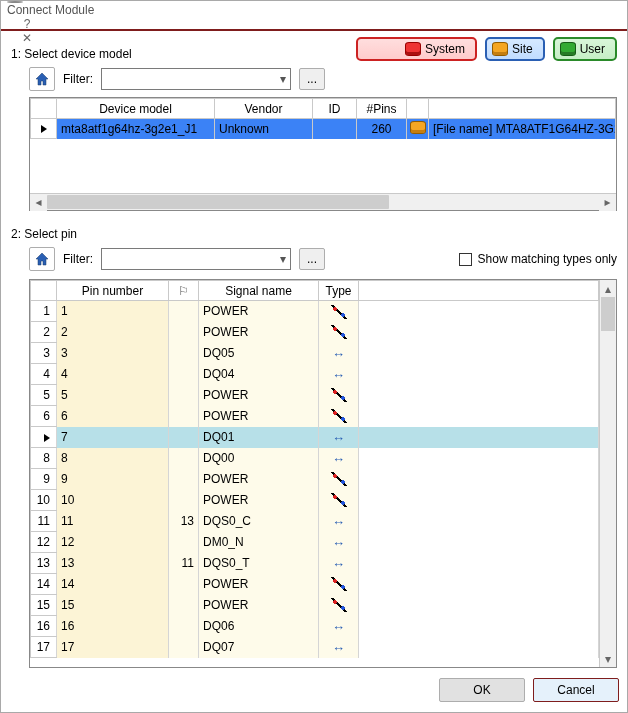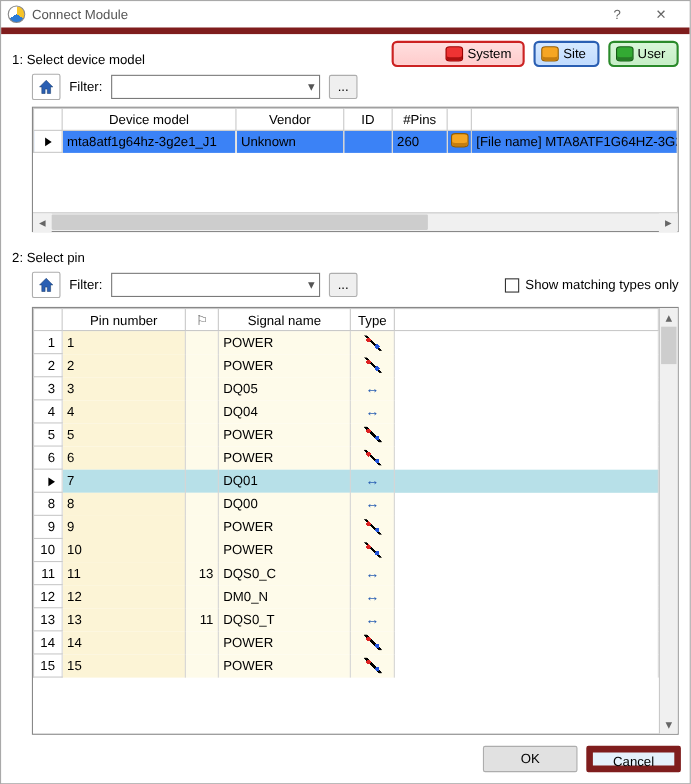--- a/index.html
+++ b/index.html
@@ -1,20 +1,20 @@
 <!DOCTYPE html>
 <html><head>
 <meta charset="utf-8">
 <style>
   * { box-sizing: border-box; font-family: "Segoe UI", Tahoma, sans-serif; font-size: 12px; }
   html, body { margin: 0; padding: 0; }
   body { width: 628px; height: 713px; background: #ffffff; border: 1px solid #a9a9a9; display: flex; flex-direction: column; }
 
   
-  .titlebar { height: 30px; display: flex; align-items: center; padding: 0 6px; border-bottom: 6px solid #7f1d1d; }
+  .titlebar { height: 30px; display: flex; padding: 0 6px; border-bottom: 2px solid #7f1d1d; flex-direction: column; }
   .titlebar .appicon { width: 16px; height: 16px; border-radius: 50%;
     background: conic-gradient(#f7c428 0 120deg, #2d7bd6 120deg 240deg, #ffffff 240deg 360deg); border: 1px solid #888; margin-right: 6px; }
   .titlebar .title { color: #555; }
   .titlebar .spacer { flex: 1; }
   .titlebar .winbtn { width: 40px; height: 28px; display: flex; align-items: center; justify-content: center; color: #666; }
 
   .content { padding: 8px 10px 0 10px; display: flex; flex-direction: column; flex: 1; min-height: 0; }
 
   .section-label { margin: 4px 0 6px 0; color: #000; }
 
@@ -91,21 +91,21 @@
 
   .type-th { width:40px; }
   .pair-th { width:30px; }
   .pinnum-th { width:112px; }
   .signame-th { width:120px; }
   .filler-th { }
 
   
   .footer { display:flex; justify-content:flex-end; gap:8px; padding:10px 8px; margin-top:auto; }
   .btn { width:86px; height:24px; border:1px solid #adadad; background:#e1e1e1; border-radius:2px; cursor:pointer; }
-  .btn.primary { border:6px solid #7f1d1d; background:#e5f1fb; }
+  .btn.primary { border:1px solid #7f1d1d; background:#e5f1fb; }
 </style>
 </head>
 <body>
 
 <div class="titlebar">
   <span class="appicon"></span>
   <span class="title">Connect Module</span>
   <span class="spacer"></span>
   <div class="winbtn">?</div>
   <div class="winbtn">✕</div>
@@ -168,21 +168,21 @@
           <th>ID</th>
           <th>#Pins</th>
           <th></th>
           <th></th>
         </tr>
         <tr class="datarow">
           <td class="rowhdr"><span class="tri"></span></td>
           <td>mta8atf1g64hz-3g2e1_J1</td>
           <td>Unknown</td>
           <td style="text-align:right"></td>
-          <td style="text-align:left">260</td>
+          <td style="text-align:center">260</td>
           <td class="dbcell"><span class="mini"></span></td>
           <td>[File name] MTA8ATF1G64HZ-3G2E1</td>
         </tr>
       </tbody>
         </table>
     </div>
     <div class="hscroll">
       <div class="lbtn">◂</div>
       <div class="track">
           <div class="thumb"></div>
@@ -348,20 +348,36 @@
                 <td></td>
               </tr>
               <tr>
                 <td class="g2-rowhdr">15</td>
                 <td class="yellow">15</td>
                 <td class="yellowL" style="text-align: right;"></td>
                 <td class="yellowL">POWER</td>
                 <td class="yellowL" style="text-align: center;"><span class="ticon t-power"></span></td>
                 <td></td>
               </tr>
+              <tr>
+                <td class="g2-rowhdr">16</td>
+                <td class="yellow">16</td>
+                <td class="yellowL" style="text-align: right;"></td>
+                <td class="yellowL">DQ06</td>
+                <td class="yellowL" style="text-align: center;"><span class="ticon t-io"></span></td>
+                <td></td>
+              </tr>
+              <tr>
+                <td class="g2-rowhdr">17</td>
+                <td class="yellow">17</td>
+                <td class="yellowL" style="text-align: right;"></td>
+                <td class="yellowL">DQ07</td>
+                <td class="yellowL" style="text-align: center;"><span class="ticon t-io"></span></td>
+                <td></td>
+              </tr>
             </tbody>
         </table>
       </div>
       <div class="vscroll">
         <div class="up">▴</div>
         <div class="vthumb"></div>
         <div class="down">▾</div>
       </div>
     </div>
   </div>

